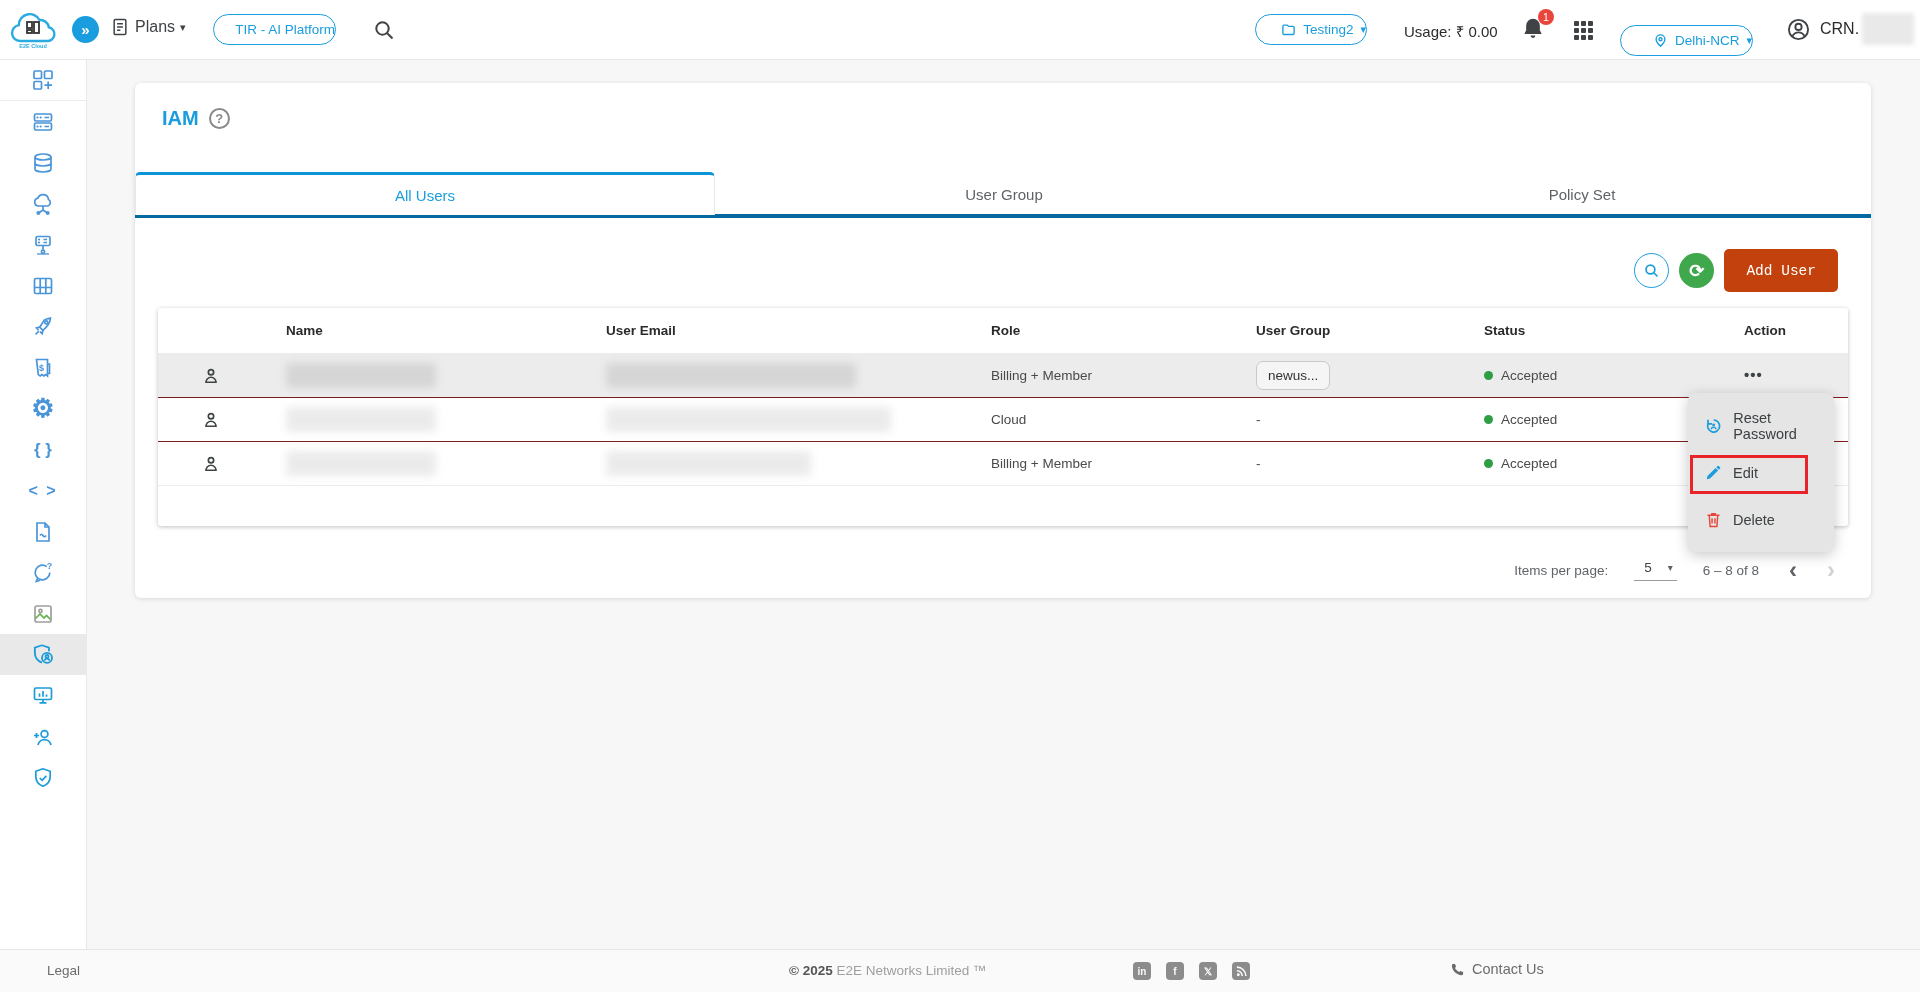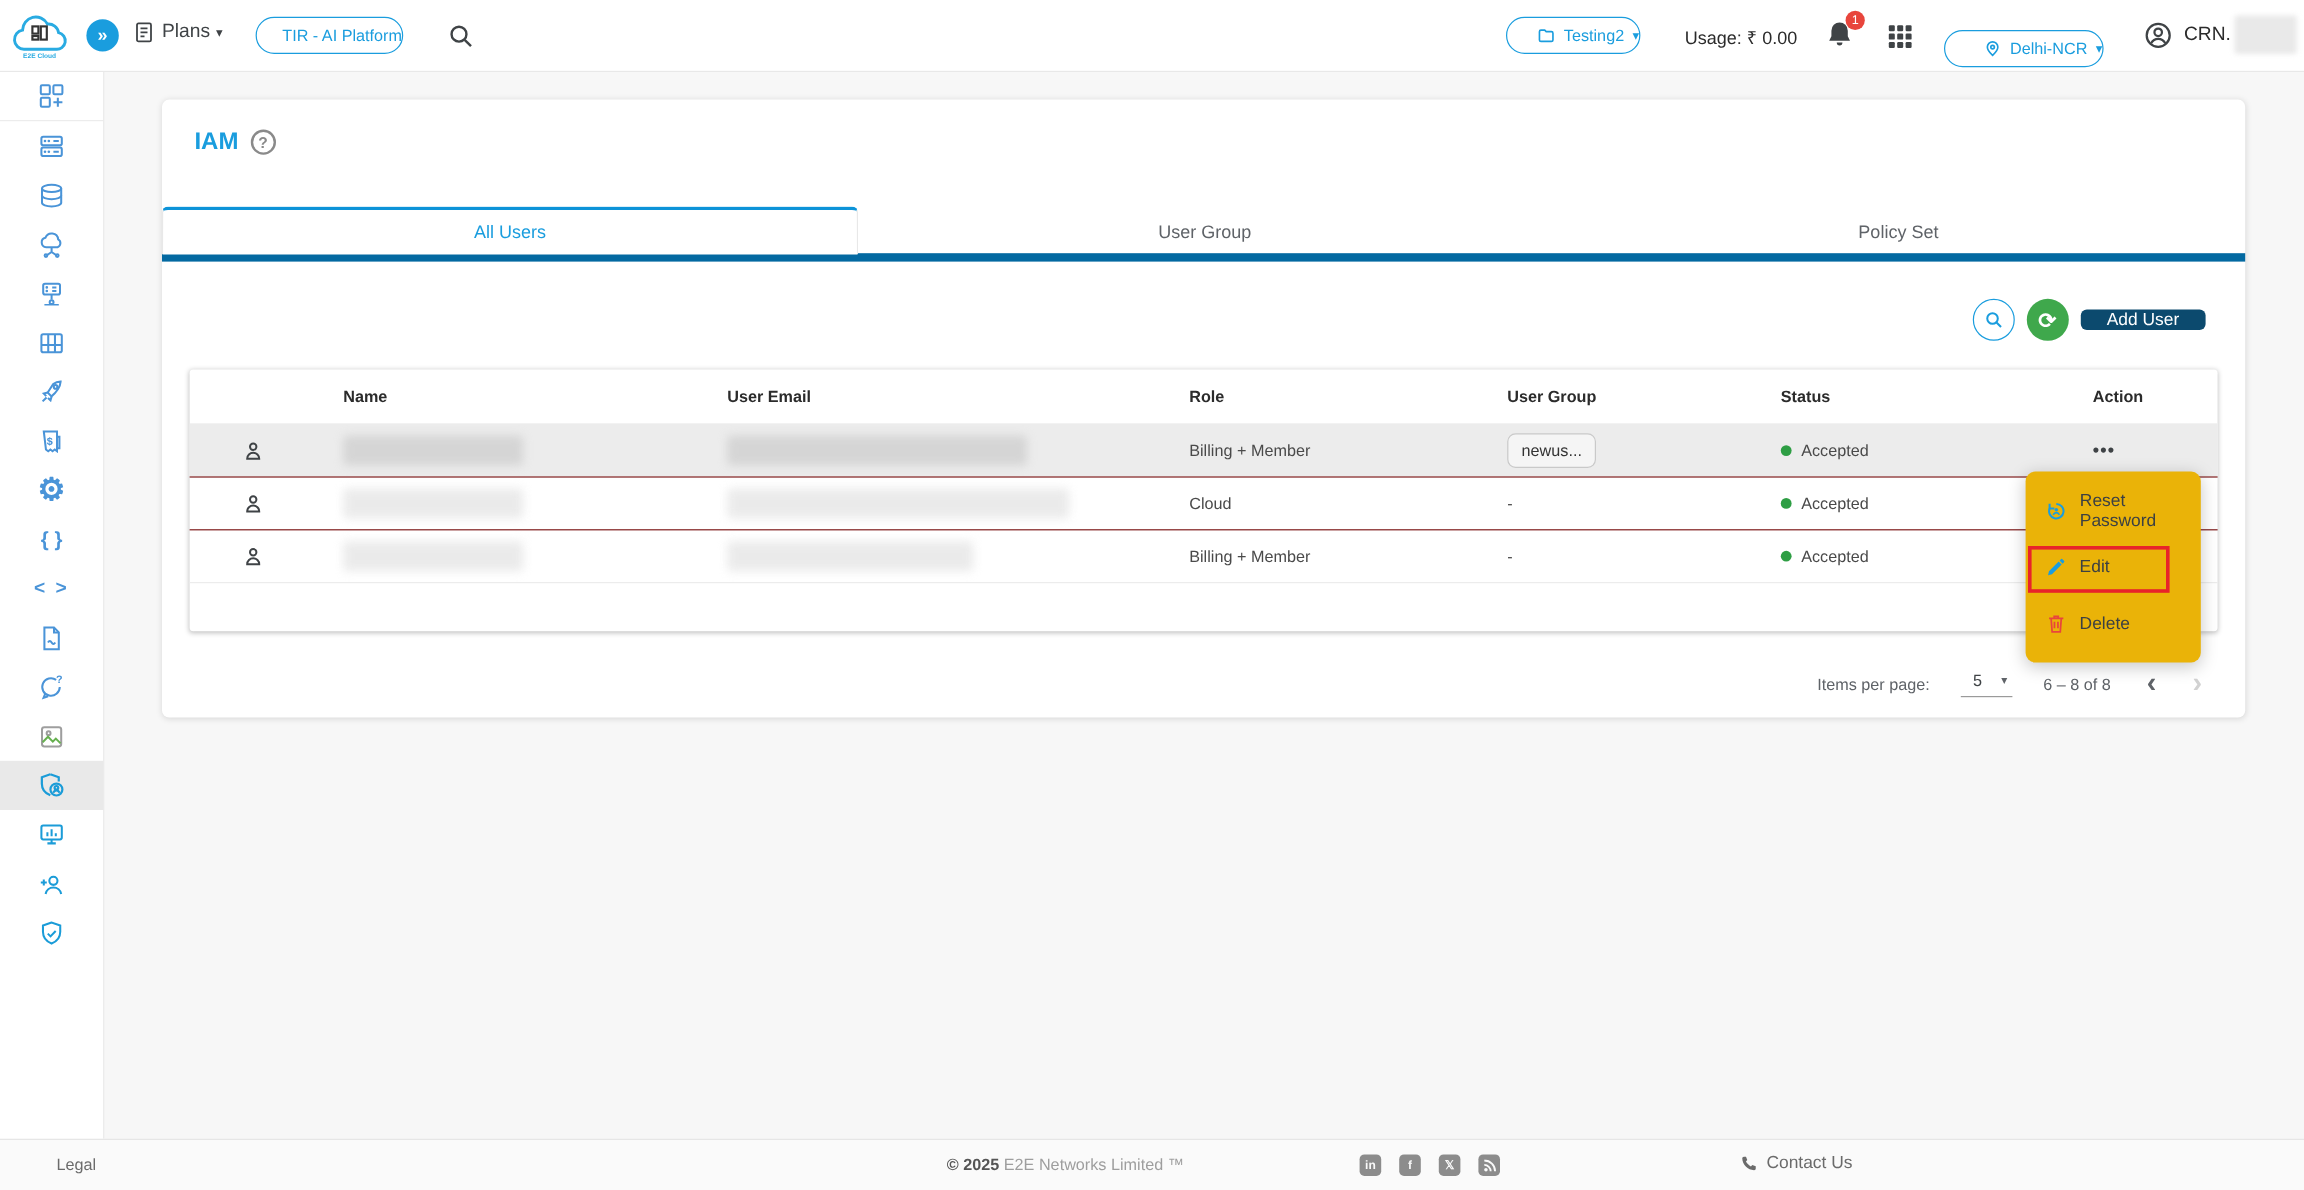--- a/index.html
+++ b/index.html
@@ -33,28 +33,28 @@
   .side-item { height:41px; display:flex; align-items:center; justify-content:center; cursor:pointer; }
   .side-item.first { border-bottom:1px solid #ececec; }
   .side-item.active { background:#e9e9e9; }
   .glyph-m { color:#4a94d8; font-weight:bold; }
 
   
   .main-card { position:absolute; left:135px; top:83px; width:1736px; height:515px; background:#fff; border-radius:6px; box-shadow:0 1px 5px rgba(0,0,0,.13); z-index:10; }
   .title-row { position:absolute; left:27px; top:24px; display:flex; align-items:center; gap:10px; }
   .page-title { font-size:20px; font-weight:bold; color:#1a9dde; }
   .help-icon { width:21px; height:21px; border:2px solid #8a8a8a; border-radius:50%; color:#8a8a8a; font-size:13px; font-weight:bold; display:flex; align-items:center; justify-content:center; cursor:pointer; }
-  .tabs { position:absolute; top:89px; left:0; right:0; height:46px; display:flex; border-bottom:7px solid #0369a1; }
+  .tabs { position:absolute; top:89px; left:0; right:0; height:46px; display:flex; border-bottom:4px solid #0369a1; }
   .tab { flex:1; display:flex; align-items:center; justify-content:center; font-size:15px; color:#5f6368; border-top:3px solid transparent; cursor:pointer; }
   .tab.active { border-top:3px solid #0c93d8; border-left:1px solid #e8e8e8; border-right:1px solid #e8e8e8; border-radius:5px 5px 0 0; color:#1a9dde; background:#fff; margin-bottom:-1px; }
   .toolbar { position:absolute; top:166px; right:33px; display:flex; align-items:center; gap:10px; }
   .icon-btn { width:35px; height:35px; border-radius:50%; display:flex; align-items:center; justify-content:center; cursor:pointer; }
   .search-btn { border:1px solid #1a9dde; background:#fff; }
   .refresh-btn { background:#3fa84c; color:#fff; font-size:18px; font-weight:bold; }
-  .add-user-btn { height:17px; padding:0 22px; background:#0c4a6e; border:none; border-radius:5px; color:#fff; font-size:14.5px; font-family:Liberation Sans, sans-serif; cursor:pointer; }
+  .add-user-btn { height:43px; padding:0 22px; background:#c2410c; border:none; border-radius:5px; color:#fff; font-size:14.5px; font-family:Liberation Mono, monospace; cursor:pointer; }
 
   
   .table { position:absolute; left:23px; top:225px; width:1690px; background:#fff; border-radius:3px; box-shadow:0 1px 4px rgba(0,0,0,.25); }
   .tgrid { display:grid; grid-template-columns:105px 320px 385px 265px 228px 260px 1fr; align-items:center; }
   .thead { height:45px; font-weight:bold; font-size:13.5px; color:#2b2b2b; }
   .trow { height:44px; font-size:13.5px; color:#4a4a4a; border-top:1px solid #7f1d1d; }
   .trow.hl { background:#ececec; border-top-color:#ececec; }
   .cell { padding-left:23px; }
   .icon-cell { display:flex; justify-content:center; }
   .blur-box { height:25px; border-radius:3px; filter:blur(4px); }
@@ -69,21 +69,21 @@
   
   .pagination { position:absolute; right:36px; top:468px; height:38px; display:flex; align-items:center; font-size:13.5px; color:#5f6368; gap:26px; }
   .pp-select { display:flex; align-items:center; gap:16px; border-bottom:1px solid #9a9a9a; padding:0 4px 5px 10px; cursor:pointer; color:#3f4346; }
   .pp-select .caret { color:#5f6368; font-size:10px; }
   .pager { display:flex; align-items:center; gap:30px; }
   .chev { font-size:24px; line-height:1; cursor:pointer; font-weight:bold; }
   .chev.prev { color:#5f6368; }
   .chev.next { color:#d2d2d2; cursor:default; }
 
   
-  .menu-popup { position:absolute; left:1688px; top:393px; width:146px; background:#eab308; border-radius:8px; box-shadow:0 3px 14px rgba(0,0,0,.22); padding:9px 0; z-index:60; }
+  .menu-popup { position:absolute; left:1688px; top:393px; width:146px; background:#e5e5e5; border-radius:8px; box-shadow:0 3px 14px rgba(0,0,0,.22); padding:9px 0; z-index:60; }
   .menu-item { height:47px; display:flex; align-items:center; gap:11px; padding-left:17px; font-size:14.5px; color:#3c4043; cursor:pointer; }
   .red-annotation { position:absolute; left:1690px; top:455px; width:118px; height:39px; border:3px solid #e8232a; z-index:70; pointer-events:none; }
 
   
   .footer { position:absolute; left:0; right:0; bottom:0; height:43px; background:#fafafa; border-top:1px solid #e6e6e6; z-index:55; }
   .legal { position:absolute; left:47px; top:13px; font-size:13.5px; color:#6b6b6b; cursor:pointer; }
   .copyright { position:absolute; left:773px; top:13px; font-size:13.5px; }
   .copyright .yr { color:#555; font-weight:bold;margin-left:16px; }
   .copyright .co { color:#9e9e9e; }
   .socials { position:absolute; left:1133px; top:12px; display:flex; gap:15px; }

